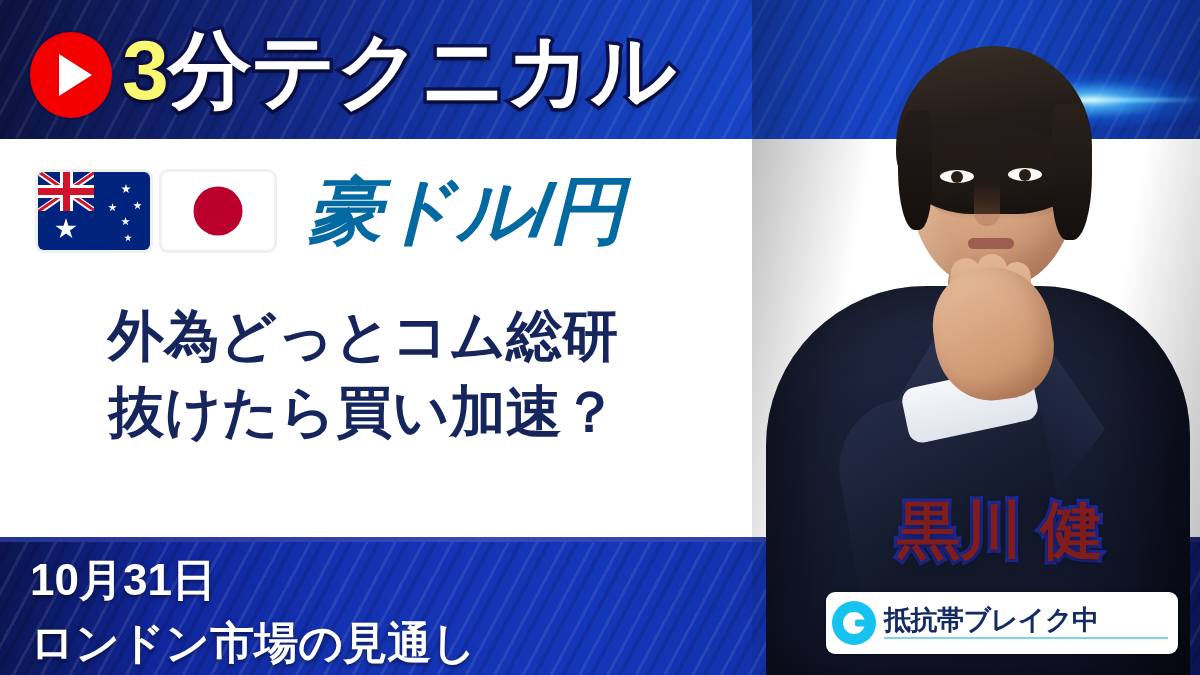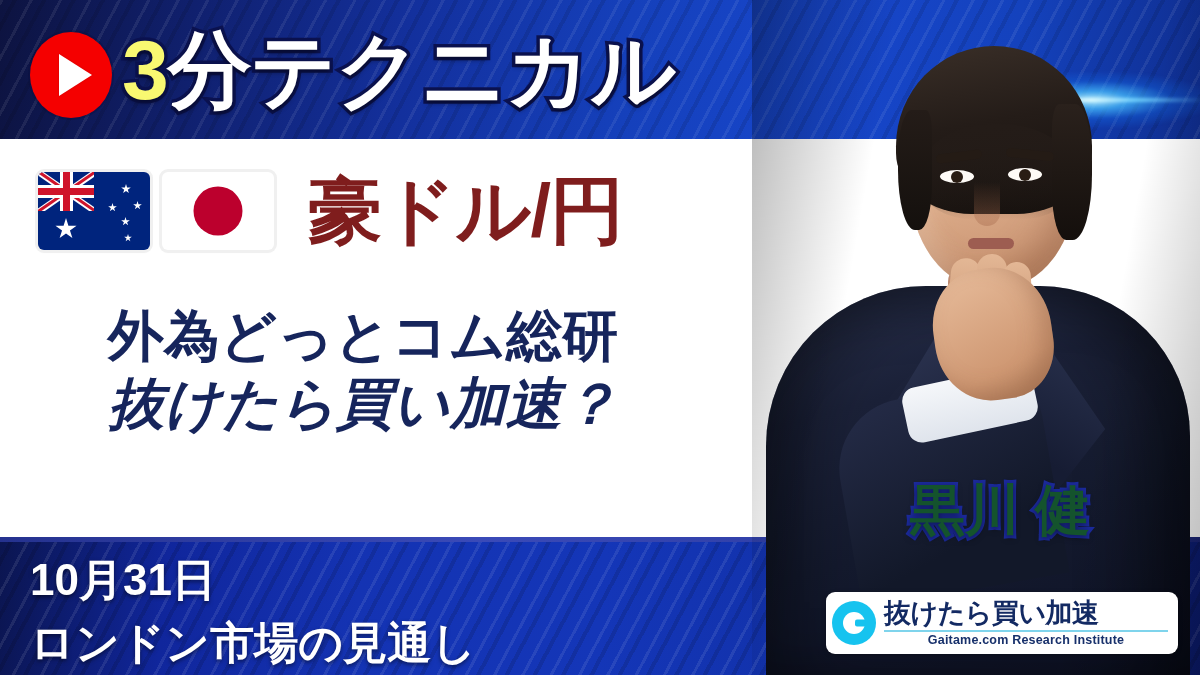--- a/index.html
+++ b/index.html
@@ -87,32 +87,32 @@
   .flag-au .s1{ width:10px; height:10px; left:83px; top:12px; }
   .flag-au .s2{ width:9px;  height:9px;  left:70px; top:31px; }
   .flag-au .s3{ width:9px;  height:9px;  left:95px; top:29px; }
   .flag-au .s4{ width:9px;  height:9px;  left:83px; top:45px; }
   .flag-au .s5{ width:8px;  height:8px;  left:86px; top:62px; }
   
   .flag-jp{ background:#ffffff; }
   .flag-jp .sun{ position:absolute; left:50%; top:50%; width:49px; height:49px; border-radius:50%; background:#bc002d; transform:translate(-50%,-50%); }
 
   .pair-name{
-    font-size:74px; line-height:78px; font-weight:bold; color:#7f1d1d;
-    margin-left:22px; white-space:nowrap; letter-spacing:-1px;
+    font-size:74px; line-height:78px; font-weight:bold; color:#0369a1;
+    margin-left:22px; white-space:nowrap; letter-spacing:-1px;font-style:italic;
   }
 
   .headline{
     position:absolute; left:0; right:0; top:166px;
     text-align:center; color:#16255c;
     font-size:56px; line-height:62px; font-weight:bold;
     letter-spacing:0px;
     padding-left:6px; padding-right:480px;
   }
-  .headline .l2{ display:block; margin-top:6px;font-style:italic; }
+  .headline .l2{ display:block; margin-top:14px; }
 
   .sub-red{
     position:absolute; left:0; right:0; top:316px;
     text-align:center; color:#fc1414;
     font-size:52px; line-height:58px; font-weight:bold;
     padding-right:480px;
     -webkit-text-stroke:1px #fc1414;
   }
 
   
@@ -245,24 +245,24 @@
     background:linear-gradient(160deg,#252c48,#121829 70%);
     border-radius:70px 40px 0 0; transform:rotate(-10deg);
   }
   .person-shade{
     position:absolute; left:0; top:0; width:448px; height:675px;
     background:linear-gradient(100deg, rgba(0,0,0,.30) 0%, rgba(0,0,0,0) 26%, rgba(0,0,0,0) 74%, rgba(0,0,0,.28) 100%);
     pointer-events:none;
   }
 
   .name-plate{
-    position:absolute; left:850px; top:478px; width:300px;
+    position:absolute; left:850px; top:498px; width:300px;
     text-align:center;
-    font-size:55px; line-height:64px; font-weight:bold; white-space:nowrap;
-    color:#14532d;
+    font-size:63px; line-height:64px; font-weight:bold; white-space:nowrap;
+    color:#7f1d1d;
     -webkit-text-stroke:6px #1b2a9c;
     paint-order: stroke fill;
     text-shadow:0 2px 6px rgba(0,0,0,.5);
   }
 
   .logo{
     position:absolute; left:826px; top:592px; width:352px; height:62px;
     display:flex; align-items:center;
     background:#ffffff;
     border-radius:9px;
@@ -386,19 +386,18 @@
       <div class="hand"></div>
       <div class="person-shade"></div>
     </div>
   </div>
 
   <div class="name-plate">黒川 健</div>
 
   <div class="logo">
     <div class="logo-mark"></div>
     <div class="logo-txt">
-      <div class="logo-jp">抜けたら買い加速</div>
+      <div class="logo-jp">抵抗帯ブレイク中</div>
       <div class="logo-rule"></div>
-      <div class="logo-en">Gaitame.com Research Institute</div>
     </div>
   </div>
 
 </div>
 
 </body></html>

